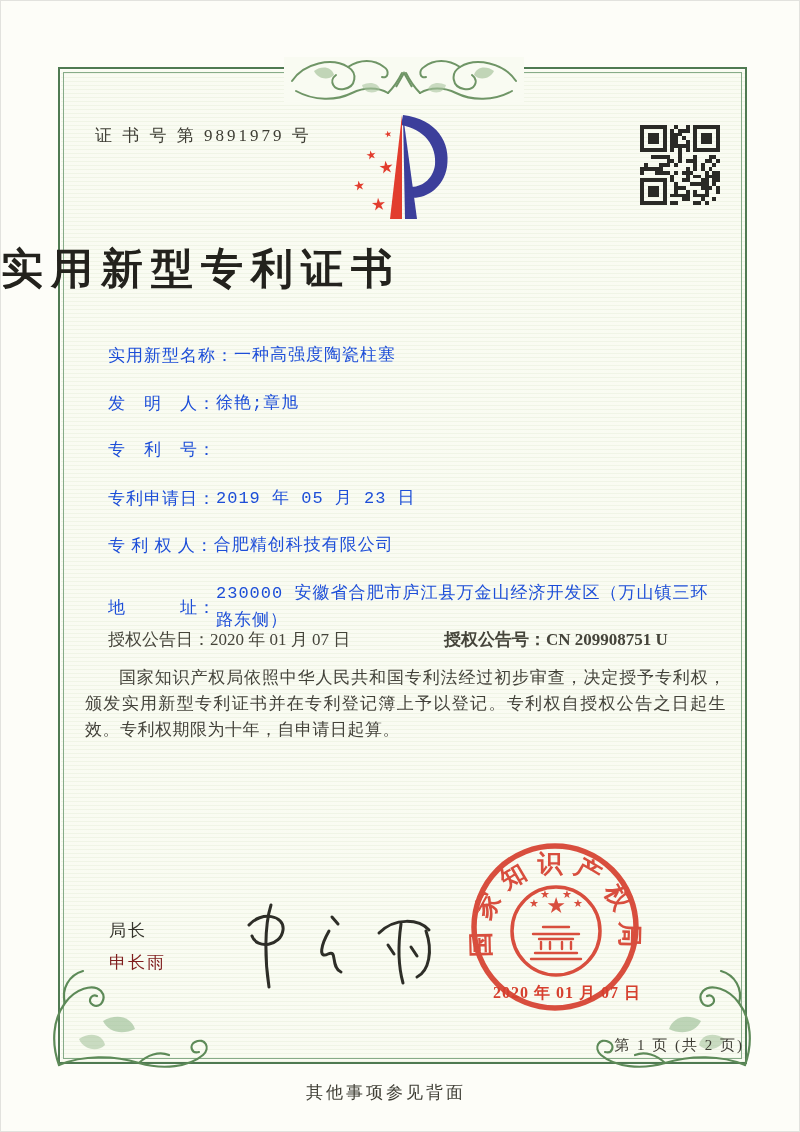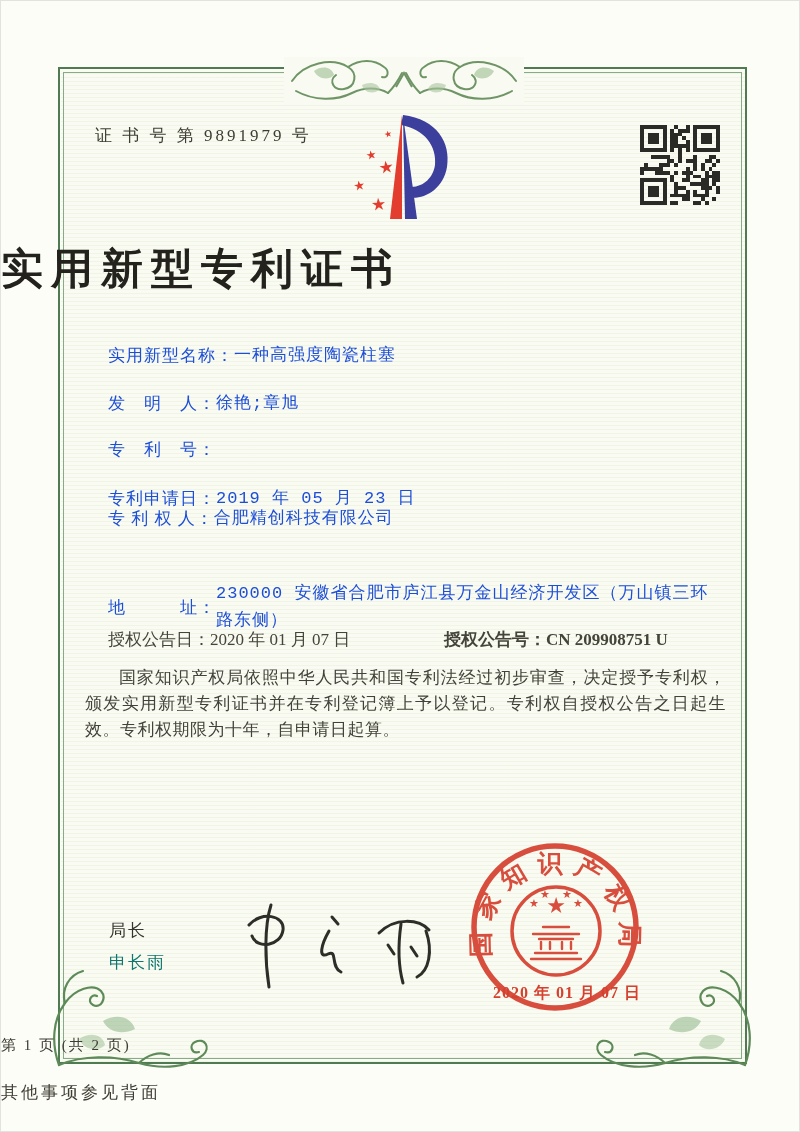--- a/index.html
+++ b/index.html
@@ -33,28 +33,28 @@
   }
   .field-row { left:107px; display:flex; align-items:center; font-size:17px; color:#1d4ed8; }
   .field-row .lbl { white-space:nowrap; letter-spacing:1px; }
   .field-row .val { letter-spacing:1px; line-height:27px; max-width:505px;font-family:Liberation Mono, monospace; }
   .grant-row { left:107px; top:627px; font-size:17px; color:#45443a; width:616px; }
   .grant-row .pair2 { position:absolute; left:336px; top:0; white-space:nowrap;font-weight:bold; }
   .paras { left:84px; top:664px; width:641px; font-size:17px; line-height:26px;
     color:#43423a; text-align:justify; letter-spacing:.5px; }
   .paras p { text-indent:2em; }
   .signer-title { left:108px; top:918px; font-size:17px; letter-spacing:2px; color:#35342c; }
-  .signer-name  { left:108px; top:950px; font-size:17px; letter-spacing:2px; color:#0f766e; }
+  .signer-name  { left:108px; top:950px; font-size:17px; letter-spacing:2px; color:#7f1d1d; }
   .sig-svg { left:232px; top:896px; }
   .seal { left:454px; top:826px; width:200px; height:200px; }
   .seal-date { left:492px; top:982px; font-size:16px; font-weight:bold;
     color:var(--seal-red,#d6402f); letter-spacing:1px; }
-  .page-footer { left:0; right:55px; top:1035px; text-align:left; font-size:15px;
-    letter-spacing:2px; color:#3d3c33; }
-  .back-note { left:0; right:28px; top:1080px; text-align:left; font-size:17px;
+  .page-footer { left:0; right:55px; top:1035px; text-align:right; font-size:15px;
+    letter-spacing:2px; color:#3d3c33;padding-left:37px; }
+  .back-note { left:0; right:28px; top:1080px; text-align:center; font-size:17px;
     letter-spacing:3px; color:#3f3e35; }
   .logo { left:340px; top:106px; }
   .qr { left:639px; top:124px; width:80px; height:80px; }
   .band { left:283px; top:40px; }
   .corner-bl { left:42px; top:942px; }
   .corner-br { left:570px; top:942px; }
 </style>
 </head>
 <body>
 
@@ -350,21 +350,21 @@
     <span class="lbl">发　明　人：</span>
     <span class="val">徐艳;章旭</span>
   </div>
   <div class="abs field-row" style="top:437px">
     <span class="lbl">专　利　号：</span>
   </div>
   <div class="abs field-row" style="top:484px">
     <span class="lbl">专利申请日：</span>
     <span class="val">2019 年 05 月 23 日</span>
   </div>
-  <div class="abs field-row" style="top:504px">
+  <div class="abs field-row" style="top:531px">
     <span class="lbl">专 利 权 人：</span>
     <span class="val">合肥精创科技有限公司</span>
   </div>
   <div class="abs field-row" style="top:579px">
     <span class="lbl">地　　　址：</span>
     <span class="val">230000 安徽省合肥市庐江县万金山经济开发区（万山镇三环路东侧）</span>
   </div>
 
   <div class="abs grant-row">
     <span>授权公告日：</span><span>2020 年 01 月 07 日</span>

